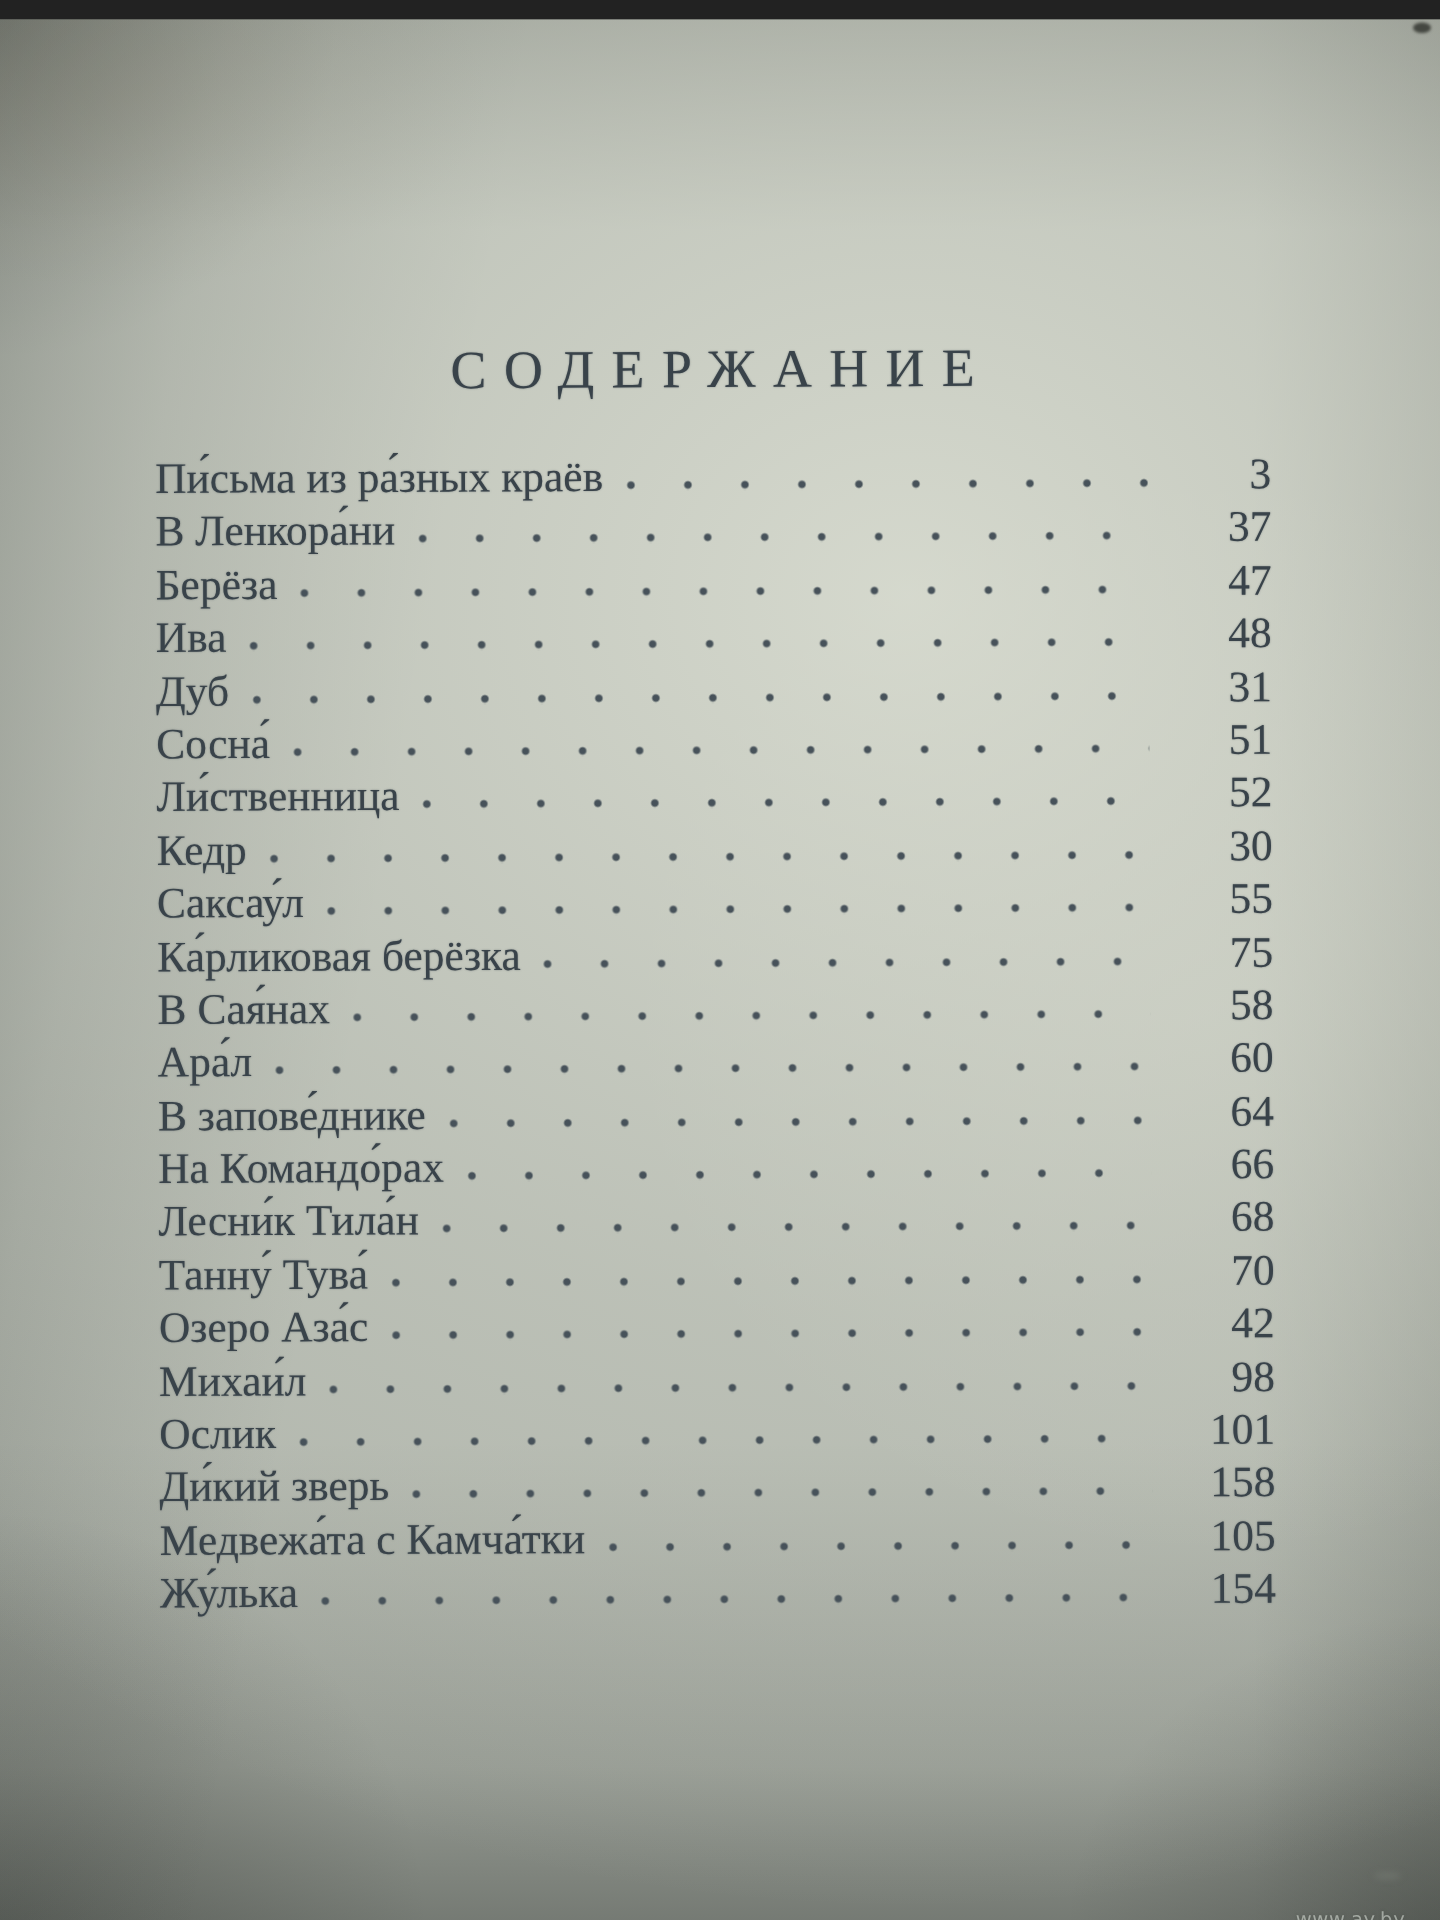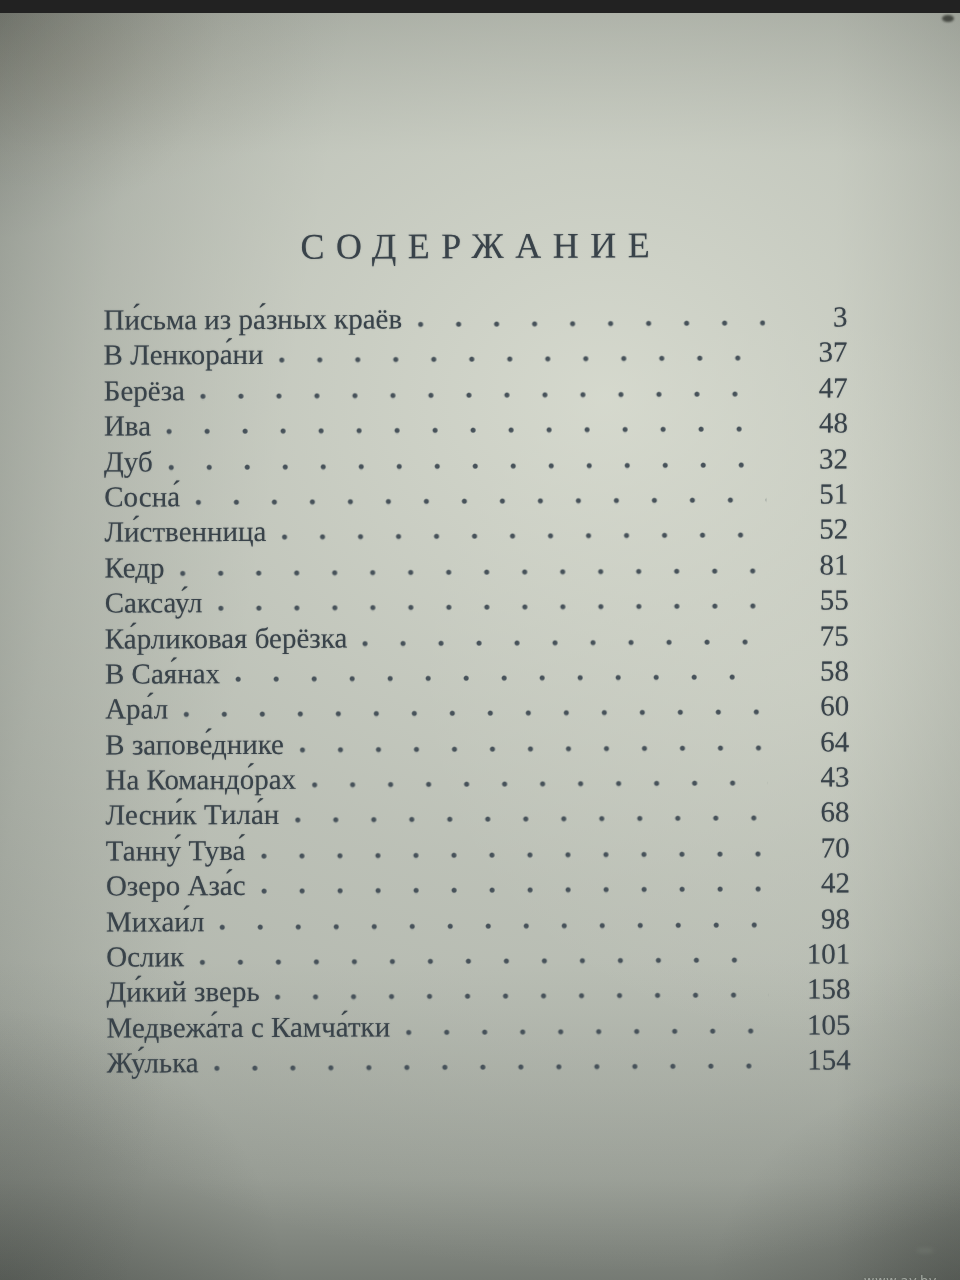--- a/index.html
+++ b/index.html
@@ -128,36 +128,36 @@
     <span class="num">47</span>
   </div>
         <div class="row">
     <span class="label">Ива</span>
     <span class="leader"></span>
     <span class="num">48</span>
   </div>
         <div class="row">
     <span class="label">Дуб</span>
     <span class="leader"></span>
-    <span class="num">32</span>
+    <span class="num">31</span>
   </div>
         <div class="row">
     <span class="label">Сосна́</span>
     <span class="leader"></span>
     <span class="num">51</span>
   </div>
         <div class="row">
     <span class="label">Ли́ственница</span>
     <span class="leader"></span>
     <span class="num">52</span>
   </div>
         <div class="row">
     <span class="label">Кедр</span>
     <span class="leader"></span>
-    <span class="num">81</span>
+    <span class="num">30</span>
   </div>
         <div class="row">
     <span class="label">Саксау́л</span>
     <span class="leader"></span>
     <span class="num">55</span>
   </div>
         <div class="row">
     <span class="label">Ка́рликовая берёзка</span>
     <span class="leader"></span>
     <span class="num">75</span>
@@ -173,21 +173,21 @@
     <span class="num">60</span>
   </div>
         <div class="row">
     <span class="label">В запове́днике</span>
     <span class="leader"></span>
     <span class="num">64</span>
   </div>
         <div class="row">
     <span class="label">На Командо́рах</span>
     <span class="leader"></span>
-    <span class="num">43</span>
+    <span class="num">66</span>
   </div>
         <div class="row">
     <span class="label">Лесни́к Тила́н</span>
     <span class="leader"></span>
     <span class="num">68</span>
   </div>
         <div class="row">
     <span class="label">Танну́ Тува́</span>
     <span class="leader"></span>
     <span class="num">70</span>

